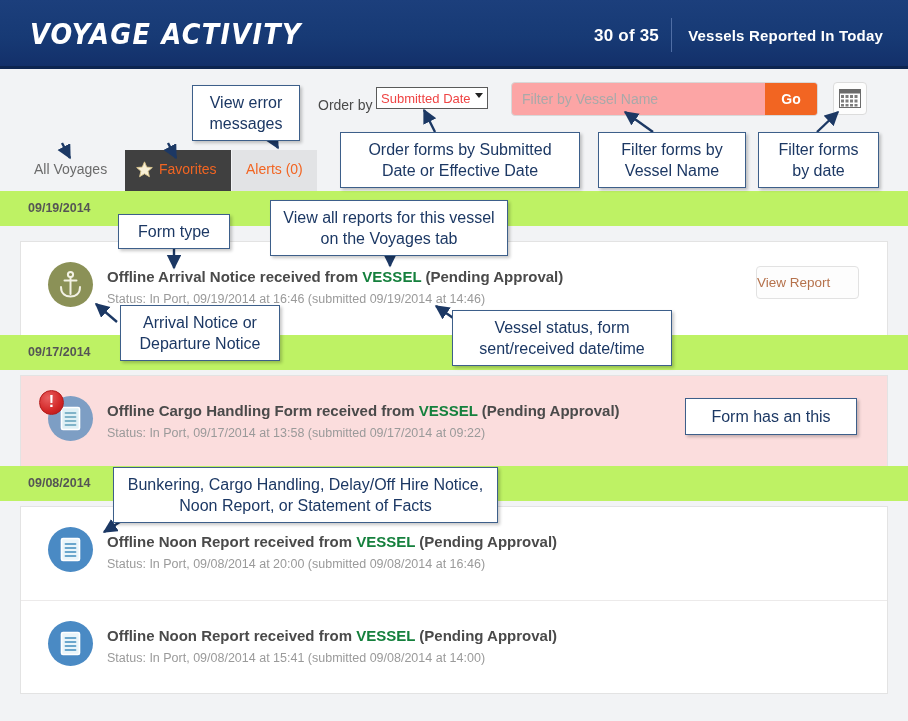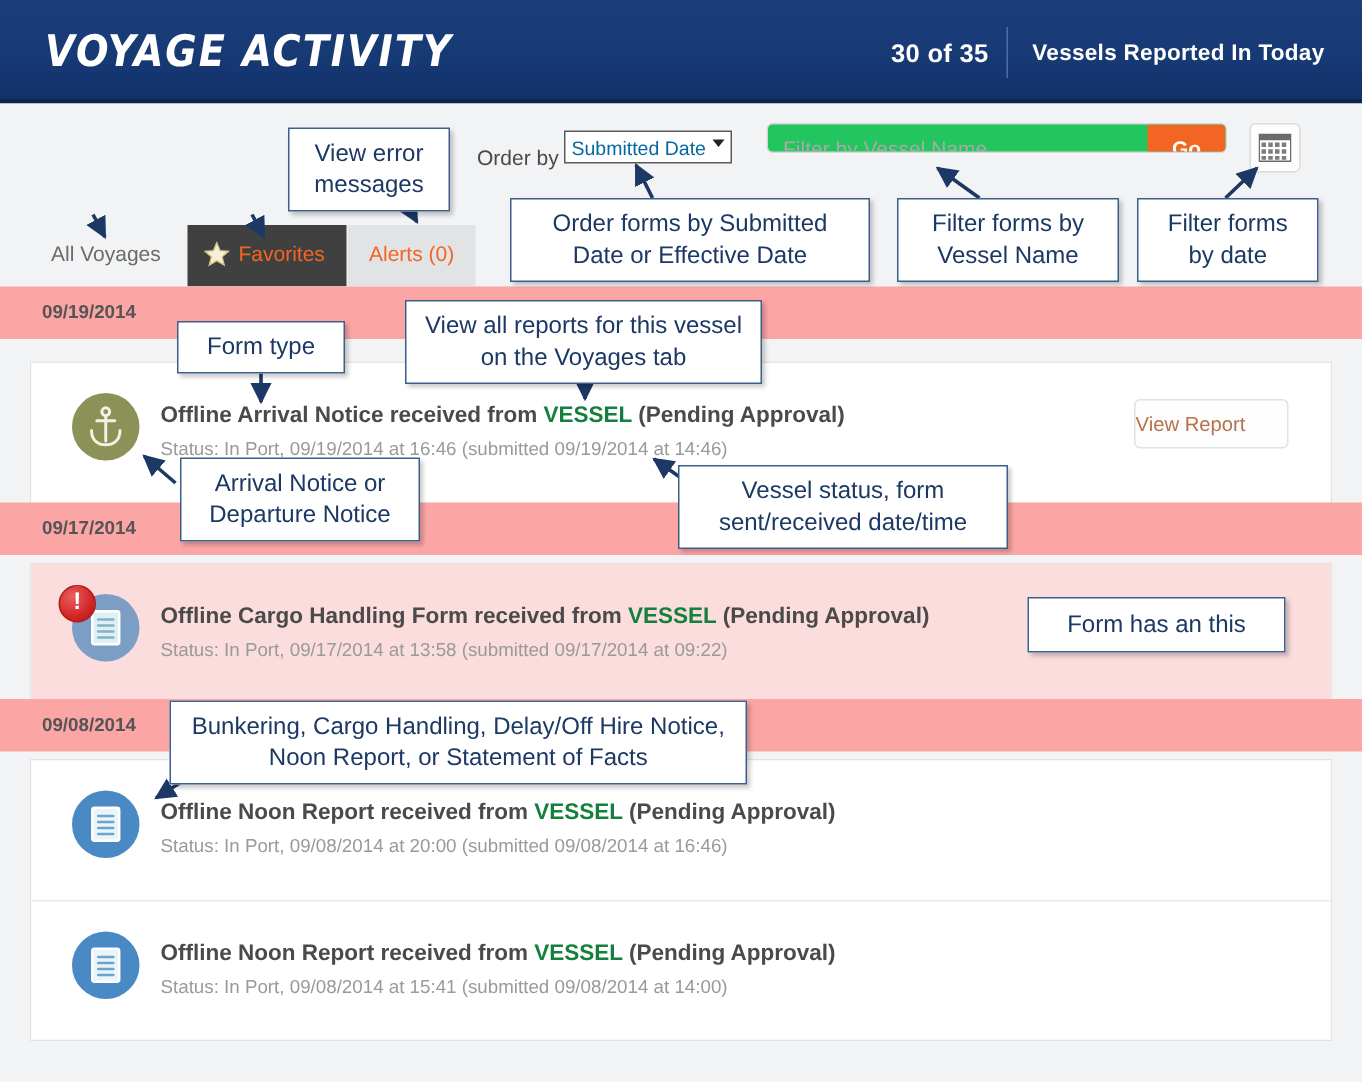--- a/index.html
+++ b/index.html
@@ -66,38 +66,38 @@
   }
   .orderby-label {
     position: absolute; left: 318px; top: 28px;
     font-size: 14px; color: #4a4a4a;
   }
   .orderby-select {
     position: absolute; left: 376px; top: 18px;
     width: 112px; height: 22px;
     background: #ffffff;
     border: 1px solid #5a5a5a;
-    font-size: 13px; color: #0369a1;
+    font-size: 13px; color: #ef4444;
     box-sizing: border-box;
     padding: 2px 16px 0 4px;
     line-height: 18px;
     white-space: nowrap;
     overflow: hidden;
   }
   .orderby-caret {
     position: absolute; right: 4px; top: 5px;
     width: 0; height: 0;
     border-left: 4px solid transparent;
     border-right: 4px solid transparent;
     border-top: 5px solid #222;
   }
   .filter-wrap {
     position: absolute; left: 511px; top: 13px;
-    width: 307px; height: 20px;
-    background: #22c55e;
+    width: 307px; height: 34px;
+    background: #fca5a5;
     border: 1px solid #d8d8d8;
     border-radius: 4px;
     box-sizing: border-box;
     overflow: hidden;
   }
   .filter-input {
     position: absolute; left: 0; top: 0;
     width: 255px; height: 32px;
     border: 0; outline: 0;
     padding: 0 10px;
@@ -156,21 +156,21 @@
 
   
   .content {
     position: absolute; left: 0; top: 191px;
     width: 908px; height: 512px;
     background: #f2f3f5;
   }
   .date-head {
     position: absolute; left: 0;
     width: 908px; height: 35px;
-    background: #fca5a5;
+    background: #bef264;
   }
   .date-head span {
     position: absolute; left: 28px; top: 10px;
     font-size: 12.5px; font-weight: bold; color: #555;
   }
   .rows-card {
     position: absolute; left: 20px;
     width: 868px;
     background: #ffffff;
     border: 1px solid #e3e3e3;

